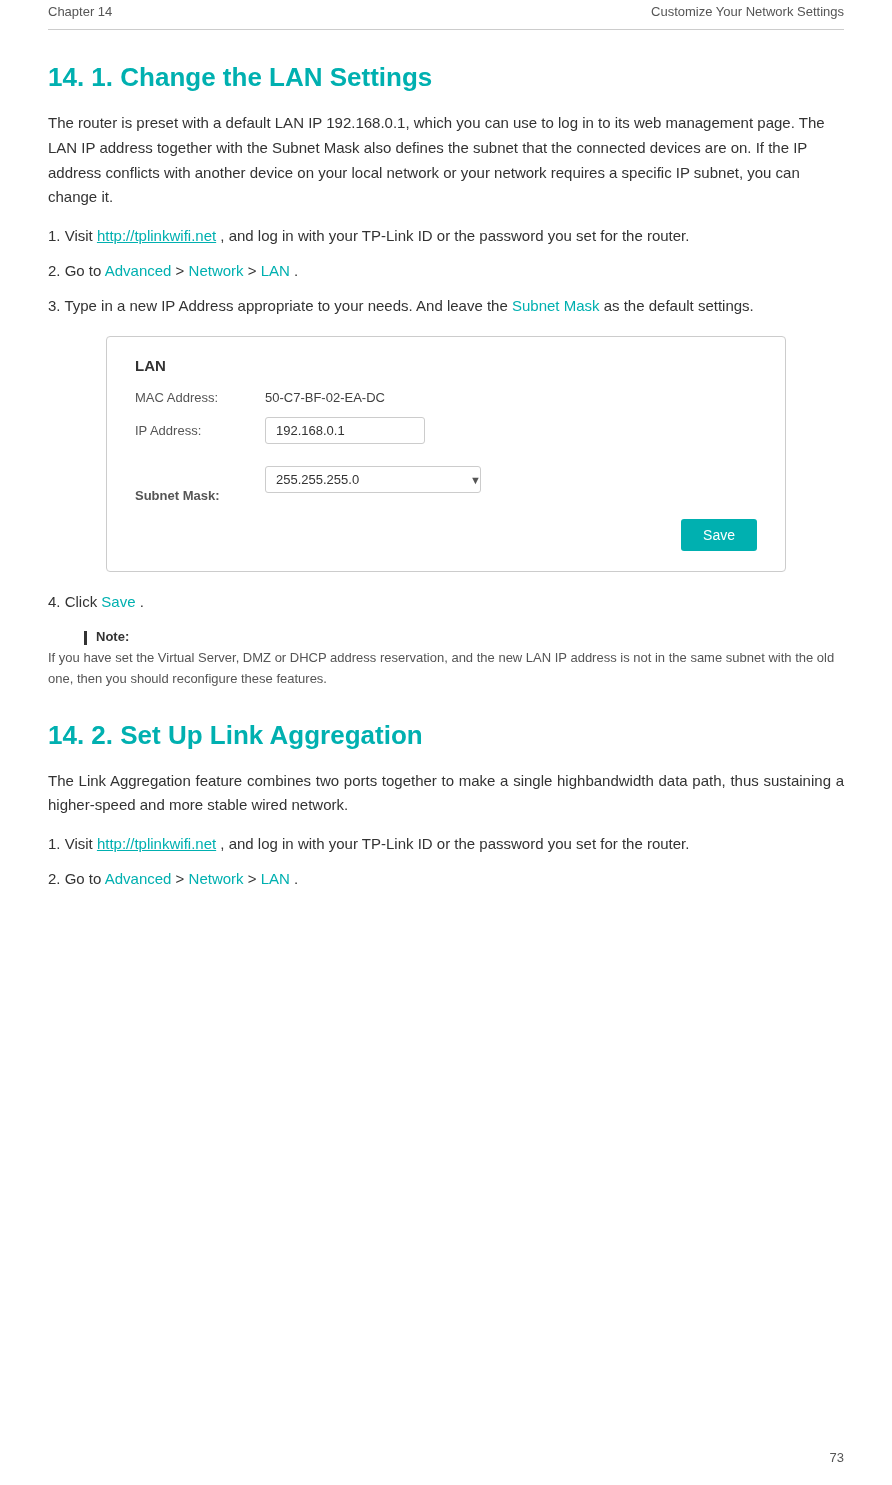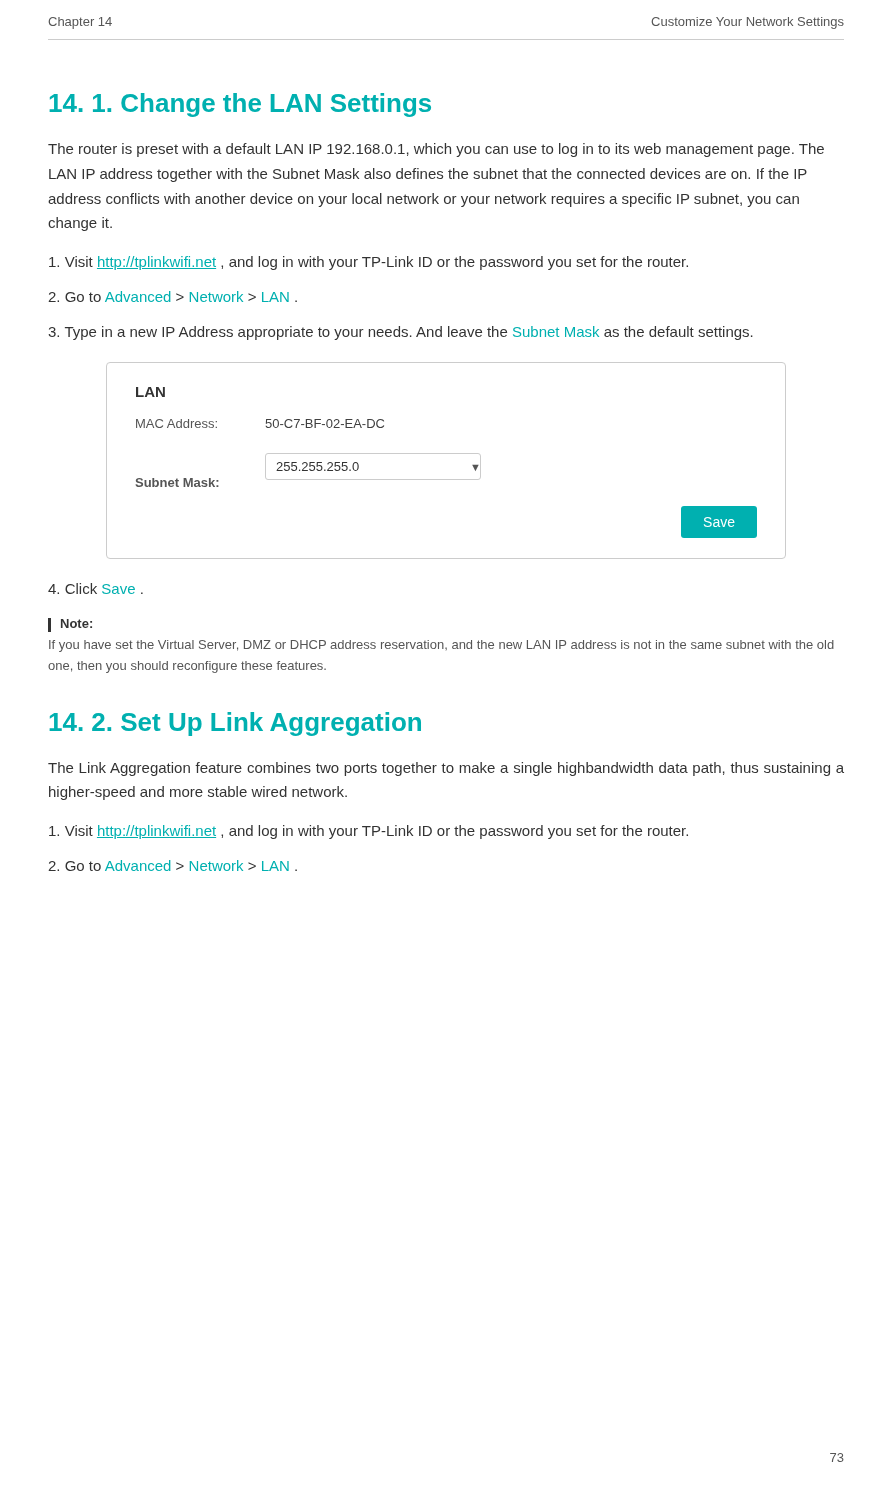--- a/index.html
+++ b/index.html
@@ -22,23 +22,23 @@
       width: 892px;
       min-height: 1485px;
       padding: 0 48px 60px 48px;
       position: relative;
     }
 
     .header-bar {
       display: flex;
       justify-content: space-between;
       align-items: center;
-      padding: 14px 0 10px 0;
+      padding: 4px 0 10px 0;
       border-bottom: 1px solid #ccc;
-      margin-bottom: 48px;
+      margin-bottom: 32px;
     }
 
     .header-chapter {
       font-size: 13px;
       color: #555;
     }
 
     .header-title {
       font-size: 13px;
       color: #555;
@@ -167,20 +167,21 @@
     }
 
     .note-label {
       font-size: 13px;
       font-weight: bold;
       color: #333;
       margin-bottom: 4px;
       display: flex;
       align-items: center;
       gap: 4px;
+      margin-left: 36px;
     }
 
     .note-text {
       font-size: 13px;
       color: #555;
       line-height: 1.6;
     }
 
     .section-divider {
       margin-top: 30px;
@@ -240,20 +241,24 @@
     </p>
 
     <div class="lan-box">
       <div class="lan-box-title">LAN</div>
 
       <div class="lan-row">
         <span class="lan-label">MAC Address:</span>
         <span class="lan-value">50-C7-BF-02-EA-DC</span>
       </div>
 
+      <div class="lan-row">
+        <span class="lan-label">IP Address:</span>
+        <input class="lan-input" type="text" value="192.168.0.1" style="">
+      </div>
 
       <div class="lan-row">
         <span class="lan-label bold-label">Subnet Mask:</span>
         <div class="lan-select-wrapper">
           <input class="lan-select-input" type="text" value="255.255.255.0" style="">
           <span class="lan-select-arrow">▼</span>
         </div>
       </div>
 
       <div class="lan-save-row">

